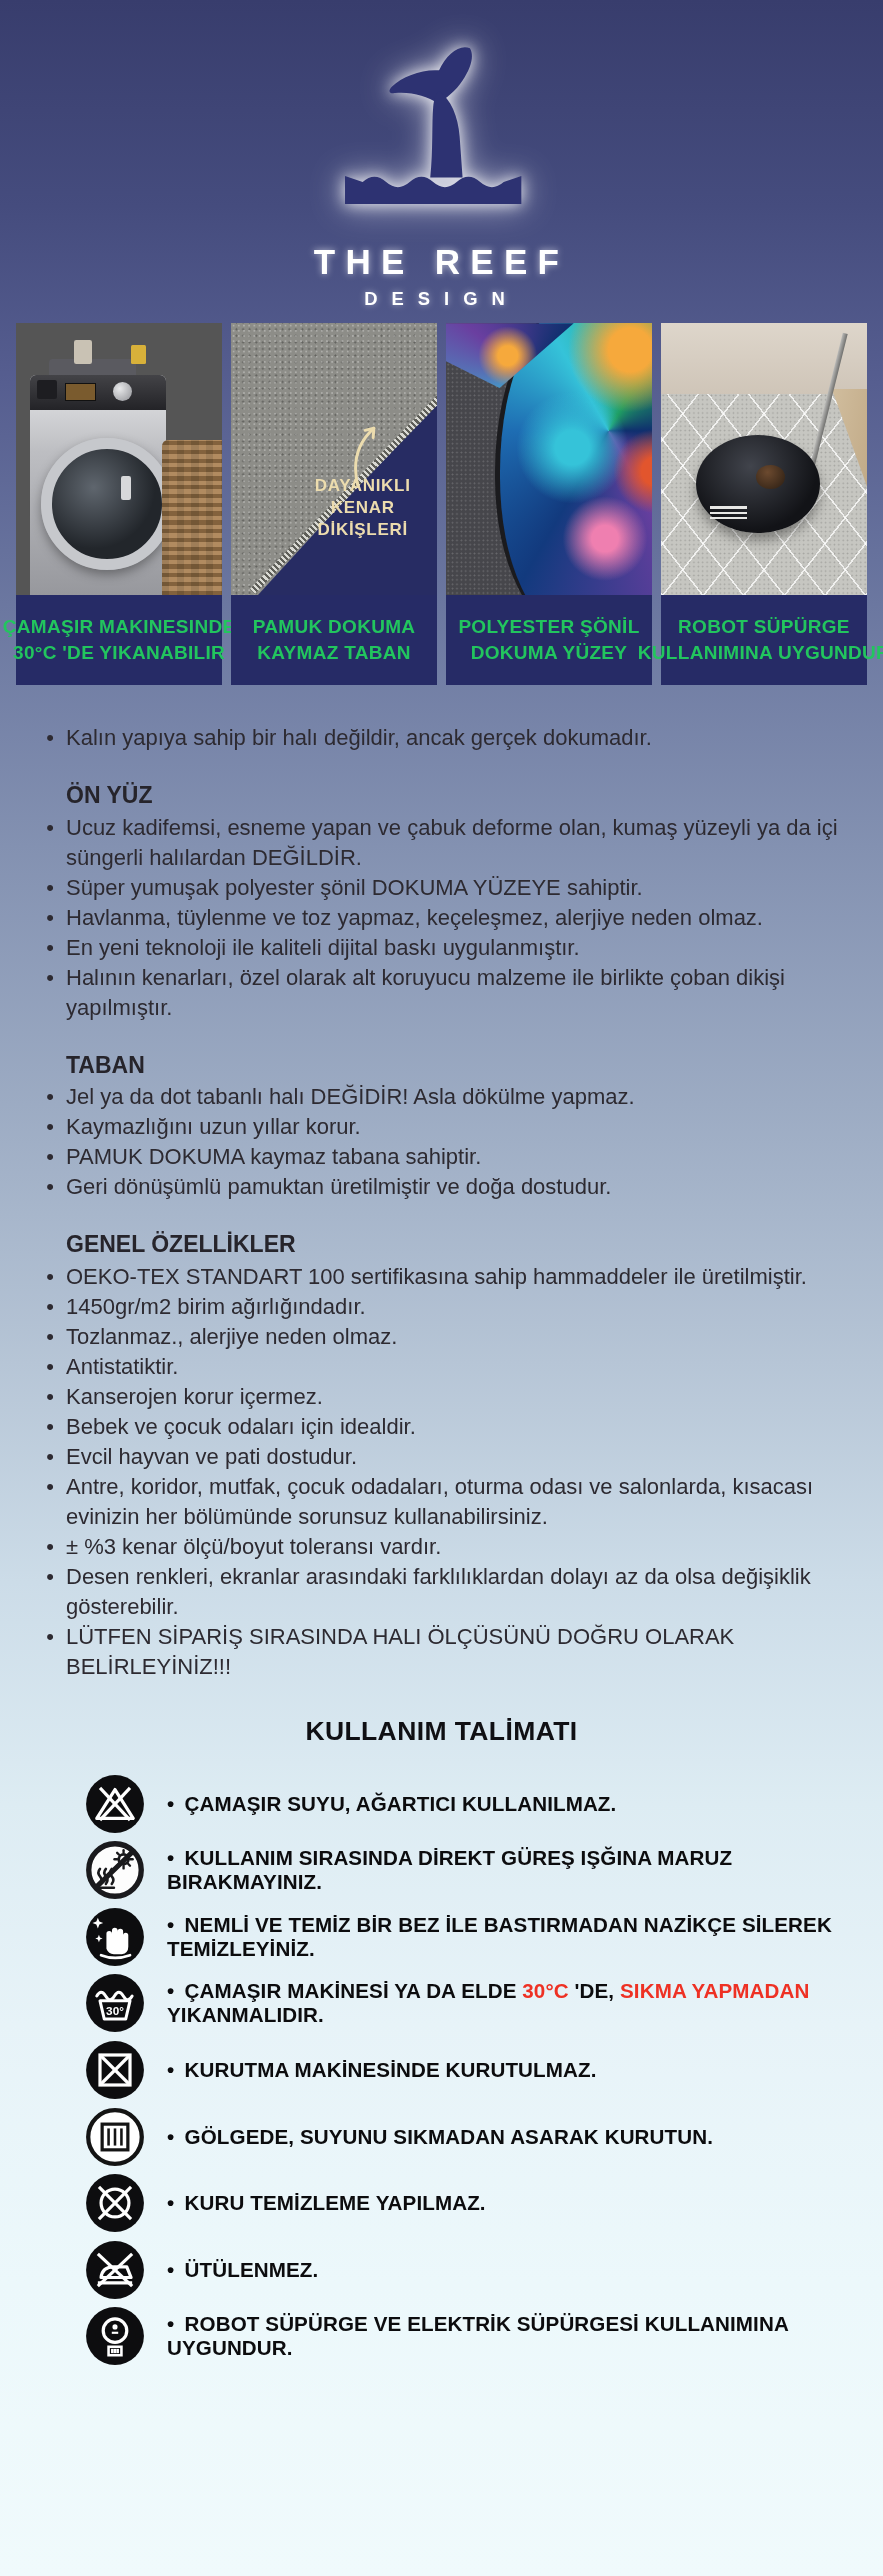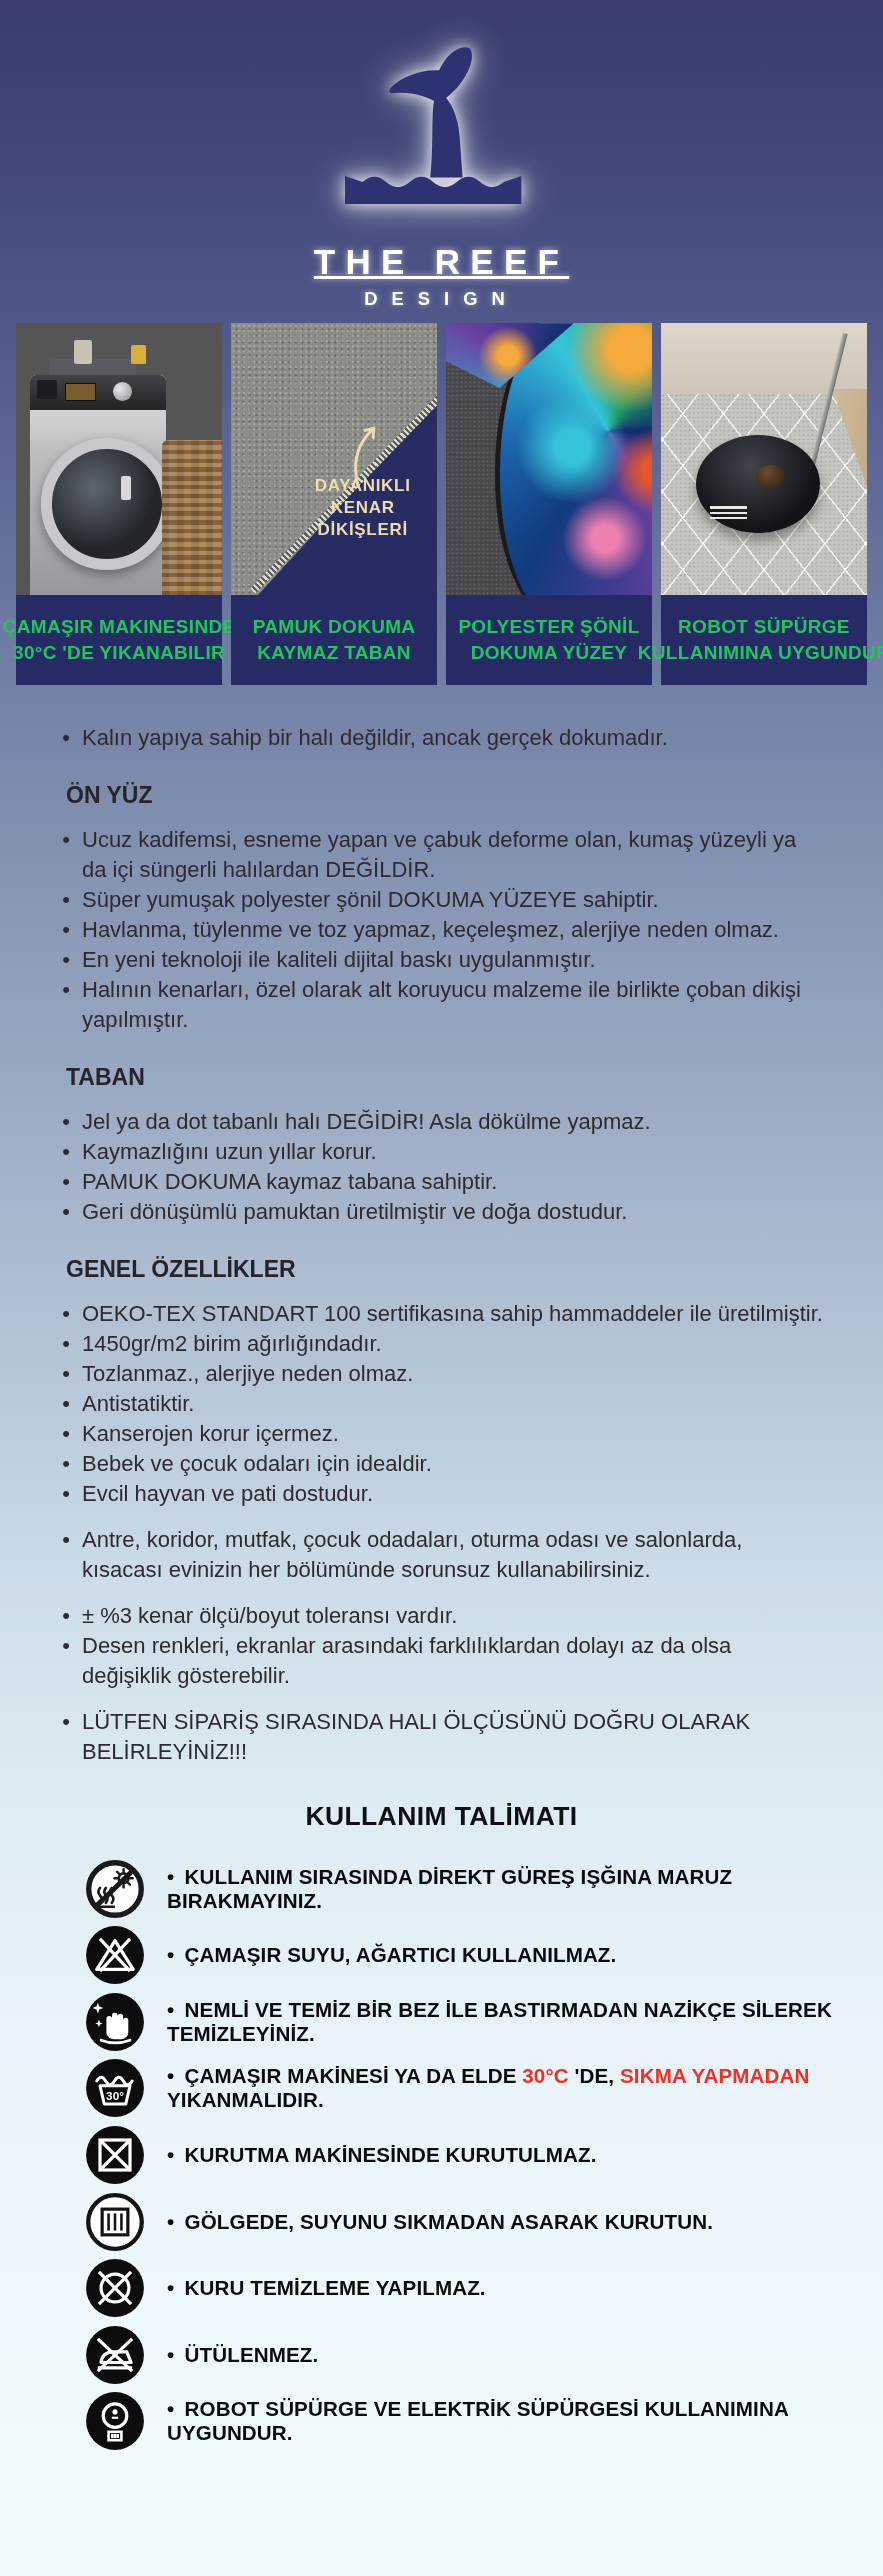--- a/index.html
+++ b/index.html
@@ -11,21 +11,21 @@
       #8391b1 846px,#9cabc3 1104px,#b6c5d6 1362px,#ccdce8 1582px,
       #ddecf3 1803px,#e7f3f8 2024px,#ecf8fb 2282px,#f0fafc 2576px);
     overflow:hidden;
   }
   .page{position:relative;width:883px;height:2576px;overflow:hidden;}
 
   
   .logo-block{padding-top:38px;text-align:center;}
   .logo-art{display:block;margin:0 auto;filter:drop-shadow(0 0 7.4px rgba(255,255,255,.85)) drop-shadow(0 0 16px rgba(255,255,255,.55));}
   .brand-name{margin-top:13.2px;color:#fff;font-size:35px;font-weight:700;letter-spacing:10.3px;
-    text-shadow:0 0 7.4px rgba(255,255,255,.6);text-decoration:underline;}
+    text-shadow:0 0 7.4px rgba(255,255,255,.6);}
   .brand-sub{margin-top:5.9px;color:#fff;font-size:18.4px;font-weight:700;letter-spacing:14px;
     text-shadow:0 0 5.9px rgba(255,255,255,.5);}
 
   
   .cards{display:flex;gap:8.8px;padding:0 16px;margin-top:13.2px;}
   .card{flex:1;min-width:0;display:flex;flex-direction:column;}
   .photo{position:relative;height:272px;overflow:hidden;background:#555;}
   .caption{background:#262b66;min-height:81px;display:flex;flex-direction:column;
     align-items:center;justify-content:center;gap:2.2px;padding:4.4px 1.5px;}
   .caption span{color:#22c55e;font-weight:700;font-size:19px;line-height:24px;
@@ -101,21 +101,21 @@
   .robot{position:absolute;left:17%;top:41%;width:60%;height:36%;border-radius:50%;
     background:radial-gradient(ellipse at 44% 32%,#41444c,#121317 68%);
     box-shadow:0 7.4px 11.8px rgba(0,0,0,.35);}
   .robot-bump{position:absolute;left:46%;top:52%;width:14%;height:9%;border-radius:50%;
     background:radial-gradient(circle at 40% 30%,#6c4a2f,#2a1d12);}
   .robot-vents{position:absolute;left:24%;top:66%;width:18%;height:6%;
     background:repeating-linear-gradient(0deg,#e8e8e6 0 2.2px,transparent 2.2px 5.2px);}
 
   
   .content{padding:0 41px;margin-top:38px;color:#2d2a31;}
-  ul.blist{list-style:none;margin:16px;padding:0;}
+  ul.blist{list-style:none;margin:0;padding:0;}
   ul.blist li{position:relative;padding-left:25px;font-size:22px;line-height:30px;}
   ul.blist li::before{content:"•";position:absolute;left:5.2px;top:0;}
   .sec-title{margin:29px 0 3.7px;padding-left:25px;font-size:23px;font-weight:700;color:#26242b;}
   .bgroup{margin-top:29px;}
 
   
   .care{margin-top:34px;}
   .care-title{text-align:center;font-size:26.5px;font-weight:700;color:#101014;letter-spacing:0.4px;}
   .care-list{margin-top:26.5px;padding-left:44px;display:flex;flex-direction:column;gap:6.6px;}
   .care-row{display:flex;align-items:center;gap:22px;min-height:60px;}
@@ -254,20 +254,33 @@
           <li>Desen renkleri, ekranlar arasındaki farklılıklardan dolayı az da olsa değişiklik gösterebilir.</li>
    </ul>
         <ul class="blist bgroup">
      <li>LÜTFEN SİPARİŞ SIRASINDA HALI ÖLÇÜSÜNÜ DOĞRU OLARAK BELİRLEYİNİZ!!!</li>
    </ul>
       </div>
 
     <div class="care">
       <div class="care-title">KULLANIM TALİMATI</div>
       <div class="care-list" id="care-list">
+          <div class="care-row">
+     <span class="care-icon">
+       <svg viewBox="0 0 56 56">
+                <circle cx="28" cy="28" r="27" fill="#0d0d0f"></circle>
+   <g stroke="#fff" stroke-width="3" fill="none" stroke-linejoin="round">
+     <path d="M28 14.5 L45 41.5 H11 Z"></path>
+     <path d="M14 13 L42 43"></path>
+                  <path d="M42 13 L14 43"></path>
+   </g>
+              </svg>
+     </span>
+     <span class="care-text"><span class="care-bullet">•</span>ÇAMAŞIR SUYU, AĞARTICI KULLANILMAZ.</span>
+   </div>
           <div class="care-row">
      <span class="care-icon">
        <svg viewBox="0 0 56 56">
                 <circle cx="28" cy="28" r="24.5" fill="#fdfdfd" stroke="#1a1a1d" stroke-width="5"></circle>
    <g stroke="#1a1a1d" fill="none" stroke-linecap="round">
      <circle cx="36" cy="18" r="4.5" stroke-width="2.6"></circle>
      <g stroke-width="2.2">
        <path d="M36 9.5 V12"></path>
                     <path d="M36 24 V26.5"></path>
                     <path d="M27.5 18 H30"></path>
@@ -286,33 +299,20 @@
      <path d="M10.5 44 L45 10.5" stroke-width="4.6"></path>
    </g>
               </svg>
      </span>
      <span class="care-text"><span class="care-bullet">•</span>KULLANIM SIRASINDA DİREKT GÜREŞ IŞĞINA MARUZ BIRAKMAYINIZ.</span>
    </div>
           <div class="care-row">
      <span class="care-icon">
        <svg viewBox="0 0 56 56">
                 <circle cx="28" cy="28" r="27" fill="#0d0d0f"></circle>
-   <g stroke="#fff" stroke-width="3" fill="none" stroke-linejoin="round">
-     <path d="M28 14.5 L45 41.5 H11 Z"></path>
-     <path d="M14 13 L42 43"></path>
-                  <path d="M42 13 L14 43"></path>
-   </g>
-              </svg>
-     </span>
-     <span class="care-text"><span class="care-bullet">•</span>ÇAMAŞIR SUYU, AĞARTICI KULLANILMAZ.</span>
-   </div>
-          <div class="care-row">
-     <span class="care-icon">
-       <svg viewBox="0 0 56 56">
-                <circle cx="28" cy="28" r="27" fill="#0d0d0f"></circle>
    <path d="M20 37 v-12 q0 -2.6 2.6 -2.6 q2.6 0 2.6 2.6 v-3 q0 -2.6 2.6 -2.6 q2.6 0 2.6 2.6 v1 q0 -2.6 2.6 -2.6 q2.6 0 2.6 2.6 v3.4 q0 -2.4 2.4 -2.4 q2.4 0 2.4 2.4 v10.6 q0 6 -6 7 h-7.5 q-5 0 -6.9 -5 z" fill="#fff"></path>
    <path d="M15 45 q13 5 27 0" stroke="#fff" stroke-width="2.6" fill="none" stroke-linecap="round"></path>
    <path d="M12 10 L13.4 13.6 L17 15 L13.4 16.4 L12 20 L10.6 16.4 L7 15 L10.6 13.6 Z" fill="#fff"></path>
    <path d="M13 26 L14 28.4 L16.4 29.4 L14 30.4 L13 33 L12 30.4 L9.6 29.4 L12 28.4 Z" fill="#fff"></path>
               </svg>
      </span>
      <span class="care-text"><span class="care-bullet">•</span>NEMLİ VE TEMİZ BİR BEZ İLE BASTIRMADAN NAZİKÇE SİLEREK TEMİZLEYİNİZ.</span>
    </div>
           <div class="care-row">
      <span class="care-icon">

